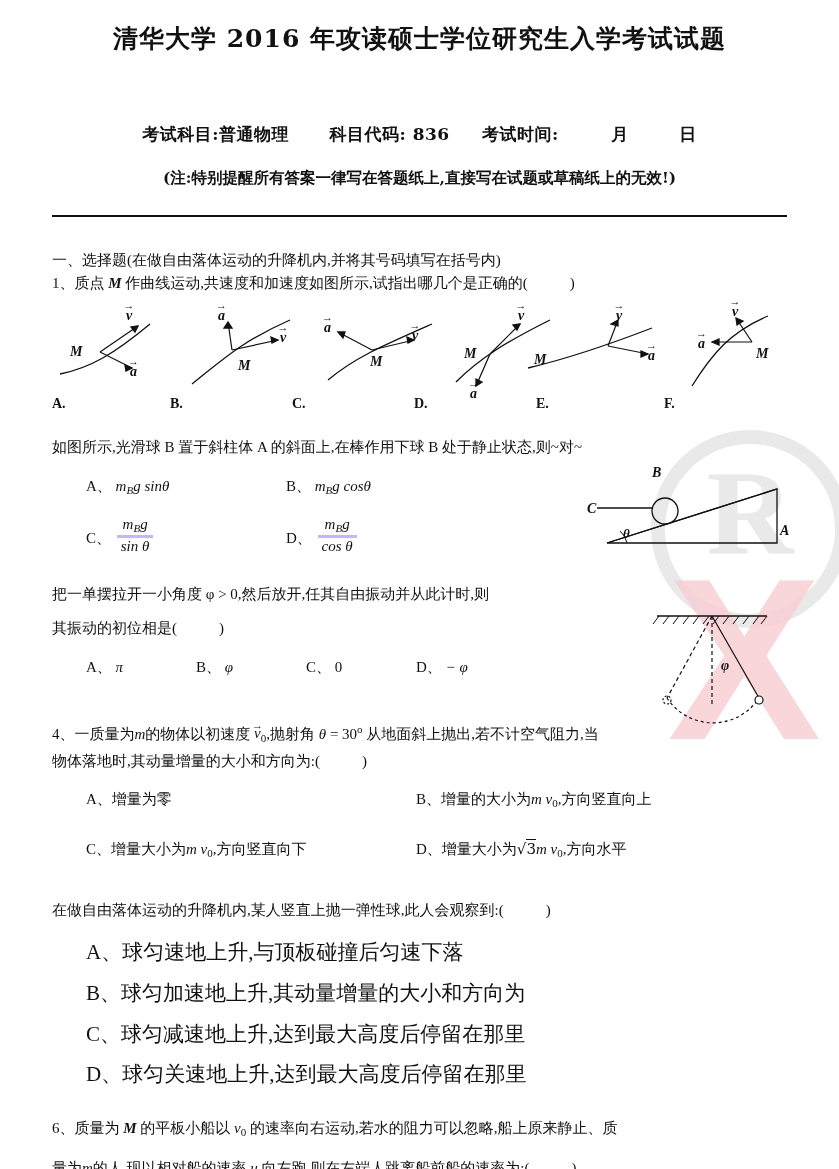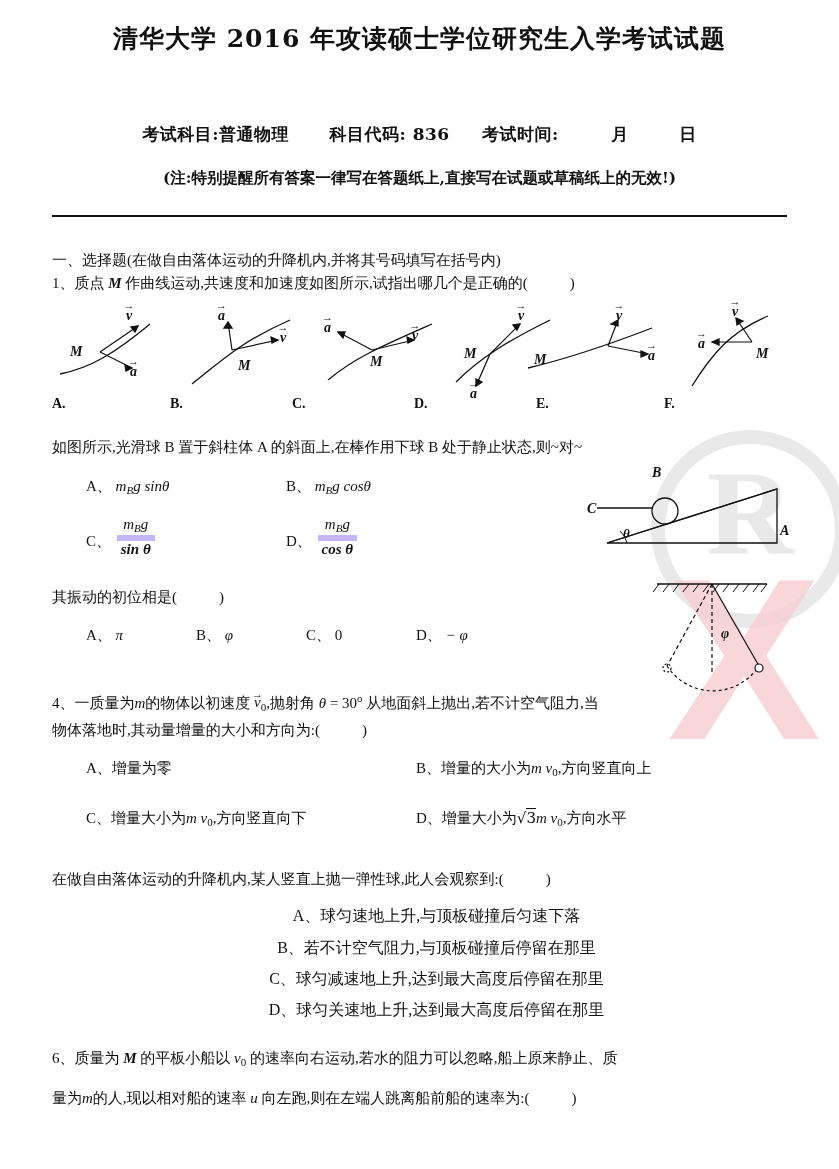--- a/index.html
+++ b/index.html
@@ -52,40 +52,40 @@
   .blank{display:inline-block;width:42px;}
 
   
   .opts{margin-top:10px;font-size:15px;}
   .opts .row{display:flex;margin-top:12px;}
   .opts .row .cell{min-width:200px;}
   .opt-indent{padding-left:34px;}
 
   
   .frac{display:inline-block;vertical-align:-0.55em;text-align:center;line-height:1.15;margin:0 2px;}
-  .frac .top{display:block;border-bottom:6px solid #c4b5fd;padding:0 4px;}
-  .frac .bot{display:block;padding:0 4px;font-weight:bold;}
+  .frac .top{display:block;border-bottom:3px solid #c4b5fd;padding:0 4px;}
+  .frac .bot{display:block;padding:0 4px;}
 
   
   .fig1{position:relative;height:96px;margin-top:6px;}
   .fig1 svg{position:absolute;top:0;left:0;}
   .fig1 .lbl{position:absolute;font-size:14px;font-weight:bold;font-style:italic;font-family:"Liberation Serif",serif;}
 
   
   .fig2{position:absolute;right:52px;top:0;width:210px;height:90px;}
   
   .fig3{position:absolute;right:52px;top:0;width:150px;height:120px;}
 
   .rel{position:relative;}
   .sub{font-size:11px;vertical-align:-0.3em;}
   .sup{font-size:11px;vertical-align:0.5em;}
   .vec{position:relative;}
   .vec::after{content:"\2192";position:absolute;left:50%;transform:translateX(-50%);top:-0.85em;font-size:11px;}
   .sqrt{font-family:"DejaVu Serif",serif;}
-  .list5{margin-top:8px;font-size:16px;line-height:1.95;padding-left:34px;text-align:center;}
+  .list5{margin-top:8px;font-size:21px;line-height:1.95;padding-left:34px;}
 </style>
 </head>
 <body>
 
 <div class="page">
 
   <div class="wm-r">R</div>
   <div class="wm-x">X</div>
 
   <div class="content">
@@ -220,20 +220,21 @@
           </svg>
           <span style="position:absolute;left:65px;top:-6px;font-style:italic;font-weight:bold;font-size:14px;">B</span>
           <span style="position:absolute;left:0px;top:30px;font-style:italic;font-weight:bold;font-size:14px;">C</span>
           <span style="position:absolute;left:193px;top:52px;font-style:italic;font-weight:bold;font-size:14px;">A</span>
           <span style="position:absolute;left:36px;top:56px;font-style:italic;font-weight:bold;font-size:13px;">θ</span>
         </div>
       </div>
     </div>
 
     <div class="q rel" style="margin-top:26px;">
+      <div>把一单摆拉开一小角度 φ &gt; 0,然后放开,任其自由振动并从此计时,则</div>
       <div style="margin-top:8px;">
         <span>其振动的初位相是(</span><span class="blank"></span><span>)</span>
       </div>
 
       <div class="opts opt-indent rel">
         <div class="row">
           <div style="width:110px;">
             <span>A、</span> <i class="v">π</i>
           </div>
           <div style="width:110px;">
@@ -304,21 +305,21 @@
         </div>
       </div>
     </div>
 
     <div class="q" style="margin-top:34px;">
       <div>
         <span>在做自由落体运动的升降机内,某人竖直上抛一弹性球,此人会观察到:(</span><span class="blank"></span><span>)</span>
       </div>
       <div class="list5">
         <div><span>A、</span><span>球匀速地上升,与顶板碰撞后匀速下落</span></div>
-        <div><span>B、</span><span>若不计空气阻力,与顶板碰撞后停留在那里</span></div>
+        <div><span>B、</span><span>球匀加速地上升,其动量增量的大小和方向为</span></div>
         <div><span>C、</span><span>球匀减速地上升,达到最大高度后停留在那里</span></div>
         <div><span>D、</span><span>球匀关速地上升,达到最大高度后停留在那里</span></div>
       </div>
     </div>
 
     <div class="q" style="margin-top:20px;">
       <div>
         6、质量为 <b class="v">M</b> 的平板小船以 <i class="v">v</i><span class="sub">0</span> 的速率向右运动,若水的阻力可以忽略,船上原来静止、质
       </div>
       <div style="margin-top:12px;">

